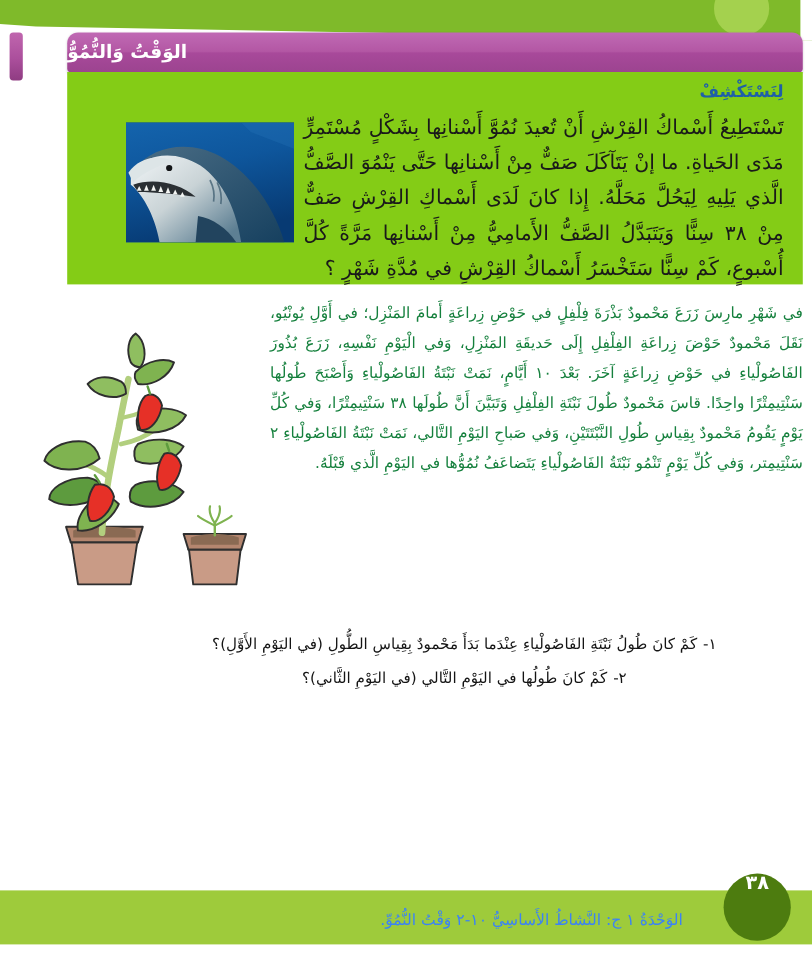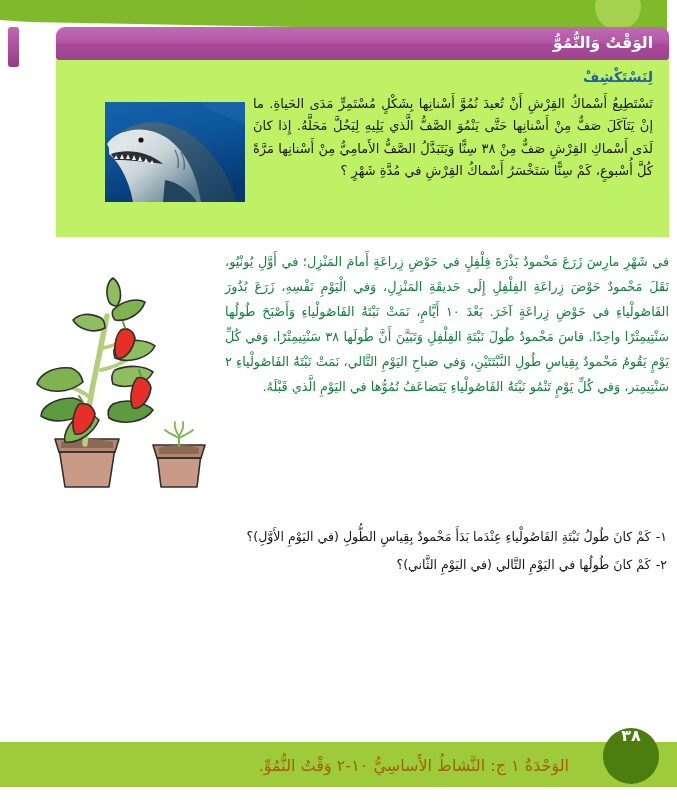--- a/index.html
+++ b/index.html
@@ -70,57 +70,57 @@
     position: absolute;
     top: 27px;
     left: 56px;
     width: 613px;
     height: 33px;
     border-radius: 9px 9px 3px 3px;
     background: linear-gradient(180deg, #c06ab4 0%, #b357a4 48%, #a8499a 52%, #9c4490 100%);
     box-shadow: 0 1px 2px rgba(0,0,0,0.18);
     display: flex;
     align-items: center;
-    justify-content: flex-start;
+    justify-content: flex-end;
     padding-right: 16px;
     box-sizing: border-box;
   }
   .title-bar .title-text {
     color: #ffffff;
     font-size: 15.5px;
     font-weight: bold;
     letter-spacing: 0.2px;
     line-height: 1;
   }
 
   
   .explore-panel {
     position: absolute;
     top: 60px;
     left: 56px;
     width: 613px;
     height: 177px;
-    background: #bef264;
+    background: #84cc16;
     box-sizing: border-box;
   }
   .explore-heading {
     position: absolute;
     top: 10px;
     right: 16px;
     color: #1f5fa8;
     font-size: 14px;
     font-weight: bold;
     line-height: 1;
   }
   .explore-text {
     position: absolute;
     top: 33px;
     right: 16px;
     width: 400px;
-    font-size: 13px;
+    font-size: 17px;
     line-height: 1.72;
     color: #1a1a1a;
     text-align: justify;
     text-align-last: right;
   }
 
   
   .shark-photo {
     position: absolute;
     top: 42px;
@@ -167,21 +167,21 @@
     right: 10px;
     width: 560px;
     font-size: 12.6px;
     line-height: 1;
     color: #141414;
   }
 
   
   .q-row {
     display: block;
-    text-align: right;
+    text-align: center;
     margin-bottom: 15.5px;
     white-space: nowrap;
   }
   .q-row .q-label {
     display: inline-block;
     margin-left: 5px;
   }
 
   
   .footer-bar {
@@ -189,22 +189,22 @@
     bottom: 20px;
     left: 0;
     width: 677px;
     height: 45px;
     background: #9ecb3b;
   }
   .footer-text {
     position: absolute;
     bottom: 33px;
     right: 108px;
-    color: #a16207;
-    font-size: 16px;
+    color: #3b82f6;
+    font-size: 13px;
     line-height: 1;
     white-space: nowrap;
     margin-top: 24px;
   }
   .page-badge {
     position: absolute;
     bottom: 23px;
     right: 18px;
     width: 56px;
     height: 56px;

